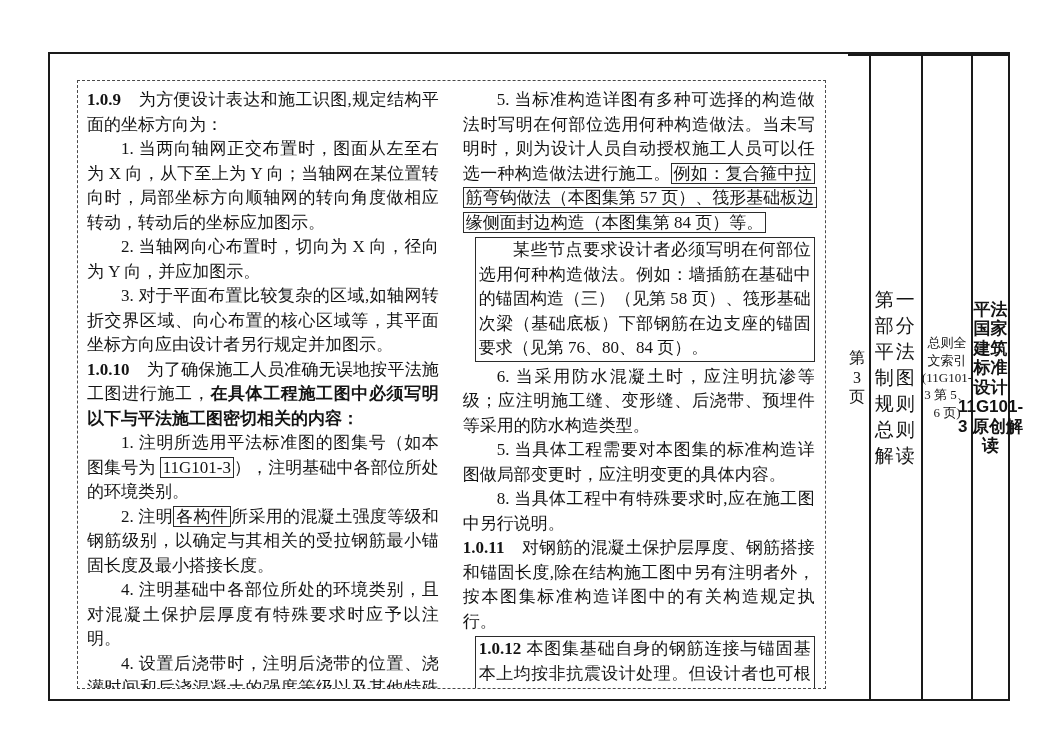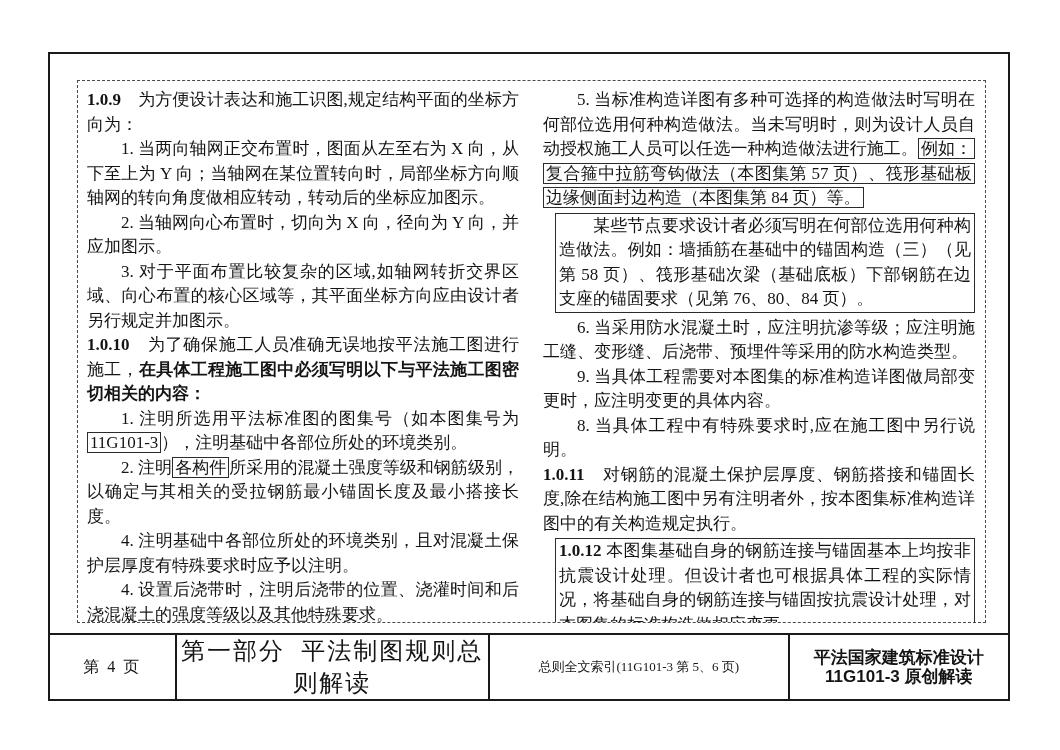--- a/index.html
+++ b/index.html
@@ -6,21 +6,21 @@
   html, body {
     width: 1060px; height: 750px; margin: 0; padding: 0;
     background: #ffffff;
     font-family: "Liberation Serif", "DejaVu Serif", serif;
     color: #141414;
   }
   .page {
     position: absolute; left: 48px; top: 52px;
     width: 962px; height: 649px;
     border: 2px solid #1a1a1a; background: #fff;
-    display: flex; flex-direction: column;
+    display: flex; flex-direction: row;
   }
   .content { flex: 1 1 auto; position: relative; }
   .dashed-box {
     position: absolute; left: 27px; right: 22px; top: 26px; bottom: 10px;
     border: 1.4px dashed #4a4a4a;
     padding: 7px 10px 2px 9px;
     display: flex; column-gap: 24px;
     overflow: hidden;
   }
   .col {
@@ -46,21 +46,21 @@
   .footer {
     flex: 0 0 45px; border-top: 2px solid #1a1a1a;
     display: flex; align-items: stretch;
   }
   .fcell {
     display: flex; align-items: center; justify-content: center;
     text-align: center;
   }
   .fcell + .fcell { border-left: 2px solid #1a1a1a; }
   .c1 { width: 13%; font-size: 16px; letter-spacing: 2px; }
-  .c2 { width: 32.7%; font-family: Liberation Mono, monospace; font-size: 24px; letter-spacing: 2px; }
+  .c2 { width: 32.7%; font-family: Liberation Mono, monospace; font-size: 19px; letter-spacing: 2px; }
   .c3 { width: 31.3%; font-size: 13px; }
   .c4 {
     width: 23%; flex-direction: column; justify-content: center;
     font-family: "Liberation Sans", "DejaVu Sans", sans-serif;
     font-weight: bold; font-size: 17px; line-height: 19.5px;
   }
 </style>
 </head>
 <body>
 
@@ -75,31 +75,31 @@
           <p><span class="b">1.0.10</span><span>　为了确保施工人员准确无误地按平法施工图进行施工，</span><span class="b">在具体工程施工图中必须写明以下与平法施工图密切相关的内容：</span></p>
           <p class="indent"><span>1. 注明所选用平法标准图的图集号（如本图集号为 </span><span class="ibox">11G101-3</span><span>），注明基础中各部位所处的环境类别。</span></p>
           <p class="indent"><span>2. 注明</span><span class="ibox">各构件</span><span>所采用的混凝土强度等级和钢筋级别，以确定与其相关的受拉钢筋最小锚固长度及最小搭接长度。</span></p>
           <p class="indent"><span>4. 注明基础中各部位所处的环境类别，且对混凝土保护层厚度有特殊要求时应予以注明。</span></p>
           <p class="indent"><span>4. 设置后浇带时，注明后浇带的位置、浇灌时间和后浇混凝土的强度等级以及其他特殊要求。</span></p>
         </div>
       <div class="col" id="right-col">
           <p class="indent"><span>5. 当标准构造详图有多种可选择的构造做法时写明在何部位选用何种构造做法。当未写明时，则为设计人员自动授权施工人员可以任选一种构造做法进行施工。</span><span class="ibox">例如：复合箍中拉筋弯钩做法（本图集第 57 页）、筏形基础板边缘侧面封边构造（本图集第 84 页）等。</span></p>
           <p class="indent frame"><span>某些节点要求设计者必须写明在何部位选用何种构造做法。例如：墙插筋在基础中的锚固构造（三）（见第 58 页）、筏形基础次梁（基础底板）下部钢筋在边支座的锚固要求（见第 76、80、84 页）。</span></p>
           <p class="indent"><span>6. 当采用防水混凝土时，应注明抗渗等级；应注明施工缝、变形缝、后浇带、预埋件等采用的防水构造类型。</span></p>
-          <p class="indent"><span>9. 当具体工程需要对本图集的标准构造详图做局部变更时，应注明变更的具体内容。</span></p>
+          <p class="indent"><span>5. 当具体工程需要对本图集的标准构造详图做局部变更时，应注明变更的具体内容。</span></p>
           <p class="indent"><span>8. 当具体工程中有特殊要求时,应在施工图中另行说明。</span></p>
           <p><span class="b">1.0.11</span><span>　对钢筋的混凝土保护层厚度、钢筋搭接和锚固长度,除在结构施工图中另有注明者外，按本图集标准构造详图中的有关构造规定执行。</span></p>
           <p class="frame"><span class="b">1.0.12</span><span>&nbsp;本图集基础自身的钢筋连接与锚固基本上均按非抗震设计处理。但设计者也可根据具体工程的实际情况，将基础自身的钢筋连接与锚固按抗震设计处理，对本图集的标准构造做相应变更。</span></p>
           <p class="note"><span>（注:本页为 11G101-3 第 6 页全文,实线框之外的文字系从 06G101-6、08G101-5、03G101-1、和 04G101-3 的原创文档中复制）</span></p>
         </div>
     </div>
   </div>
   <div class="footer">
     <div class="fcell c1">
-      <span>第 4 页</span>
+      <span>第 3 页</span>
     </div>
     <div class="fcell c2">
       <span>第一部分 平法制图规则总则解读</span>
     </div>
     <div class="fcell c3">
       <span>总则全文索引(11G101-3 第 5、6 页)</span>
     </div>
     <div class="fcell c4">
       <span>平法国家建筑标准设计</span>
       <span>11G101-3 原创解读</span>

